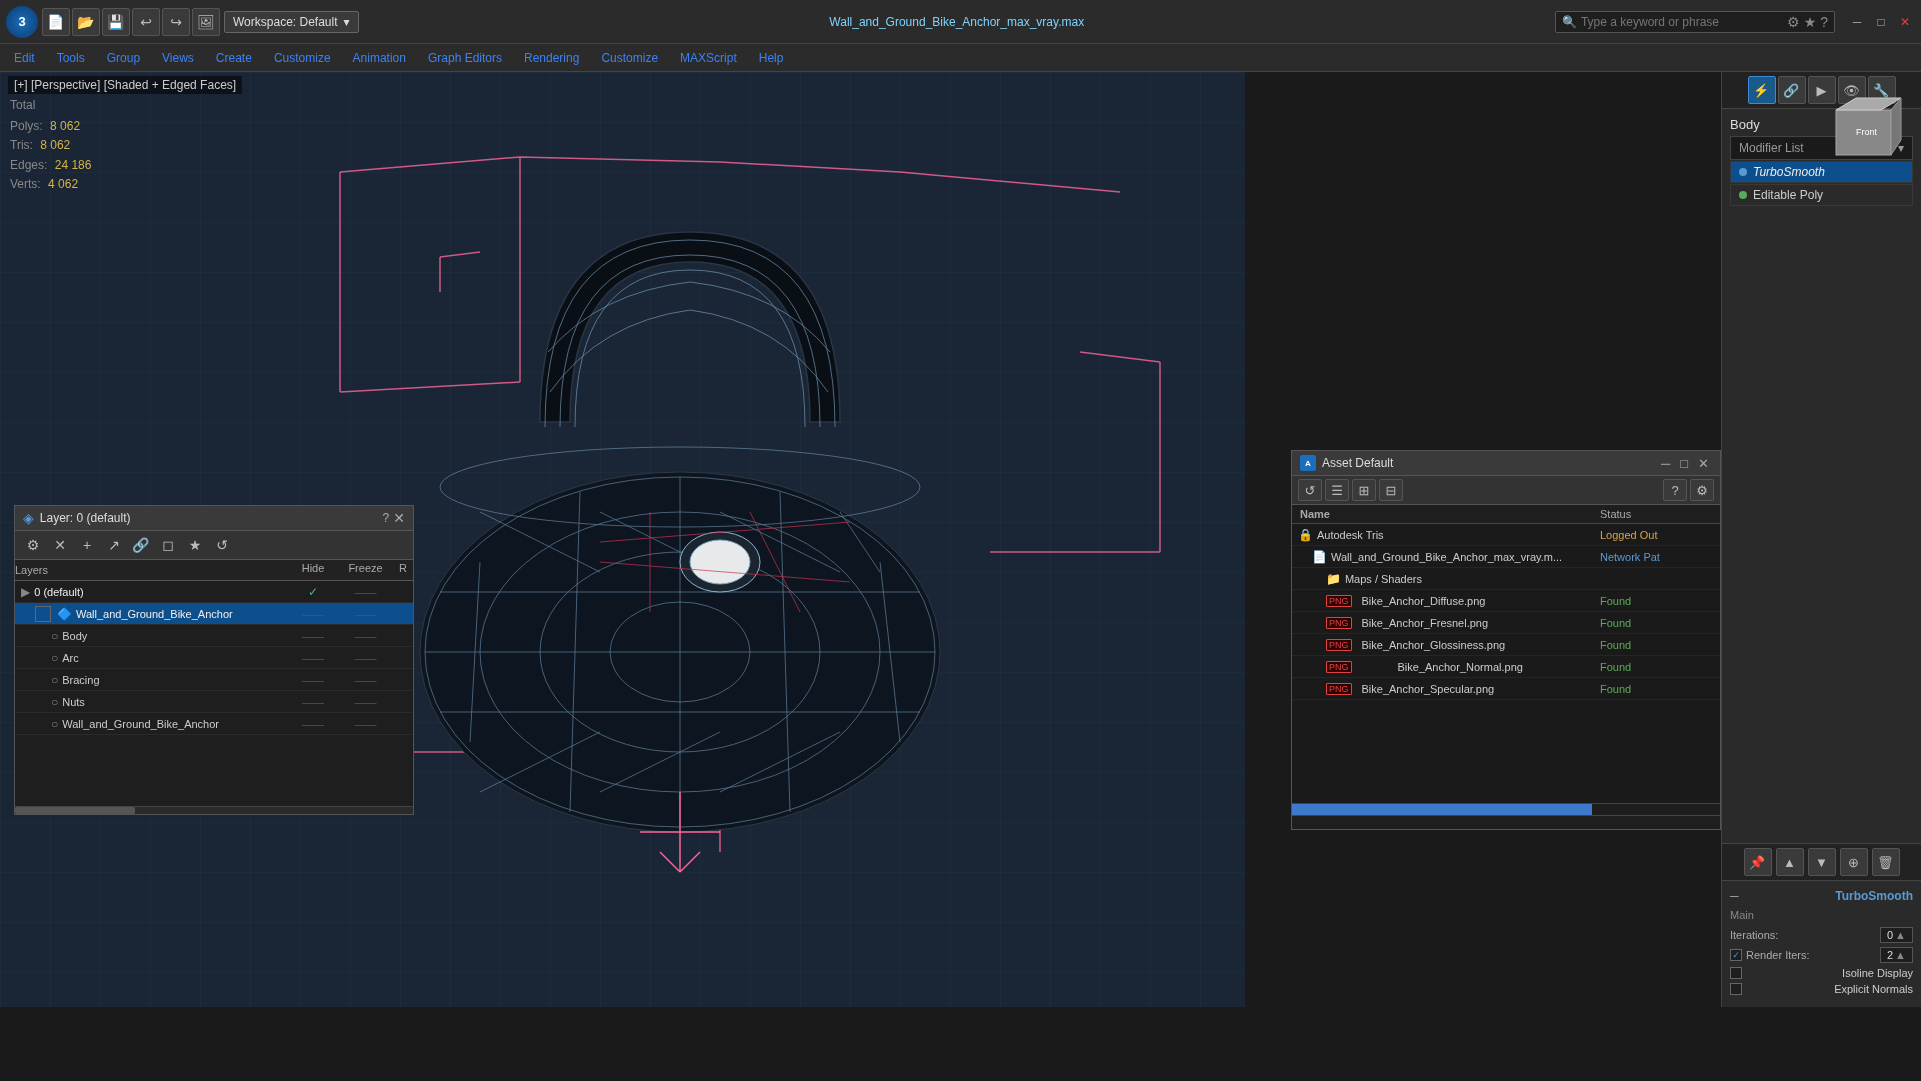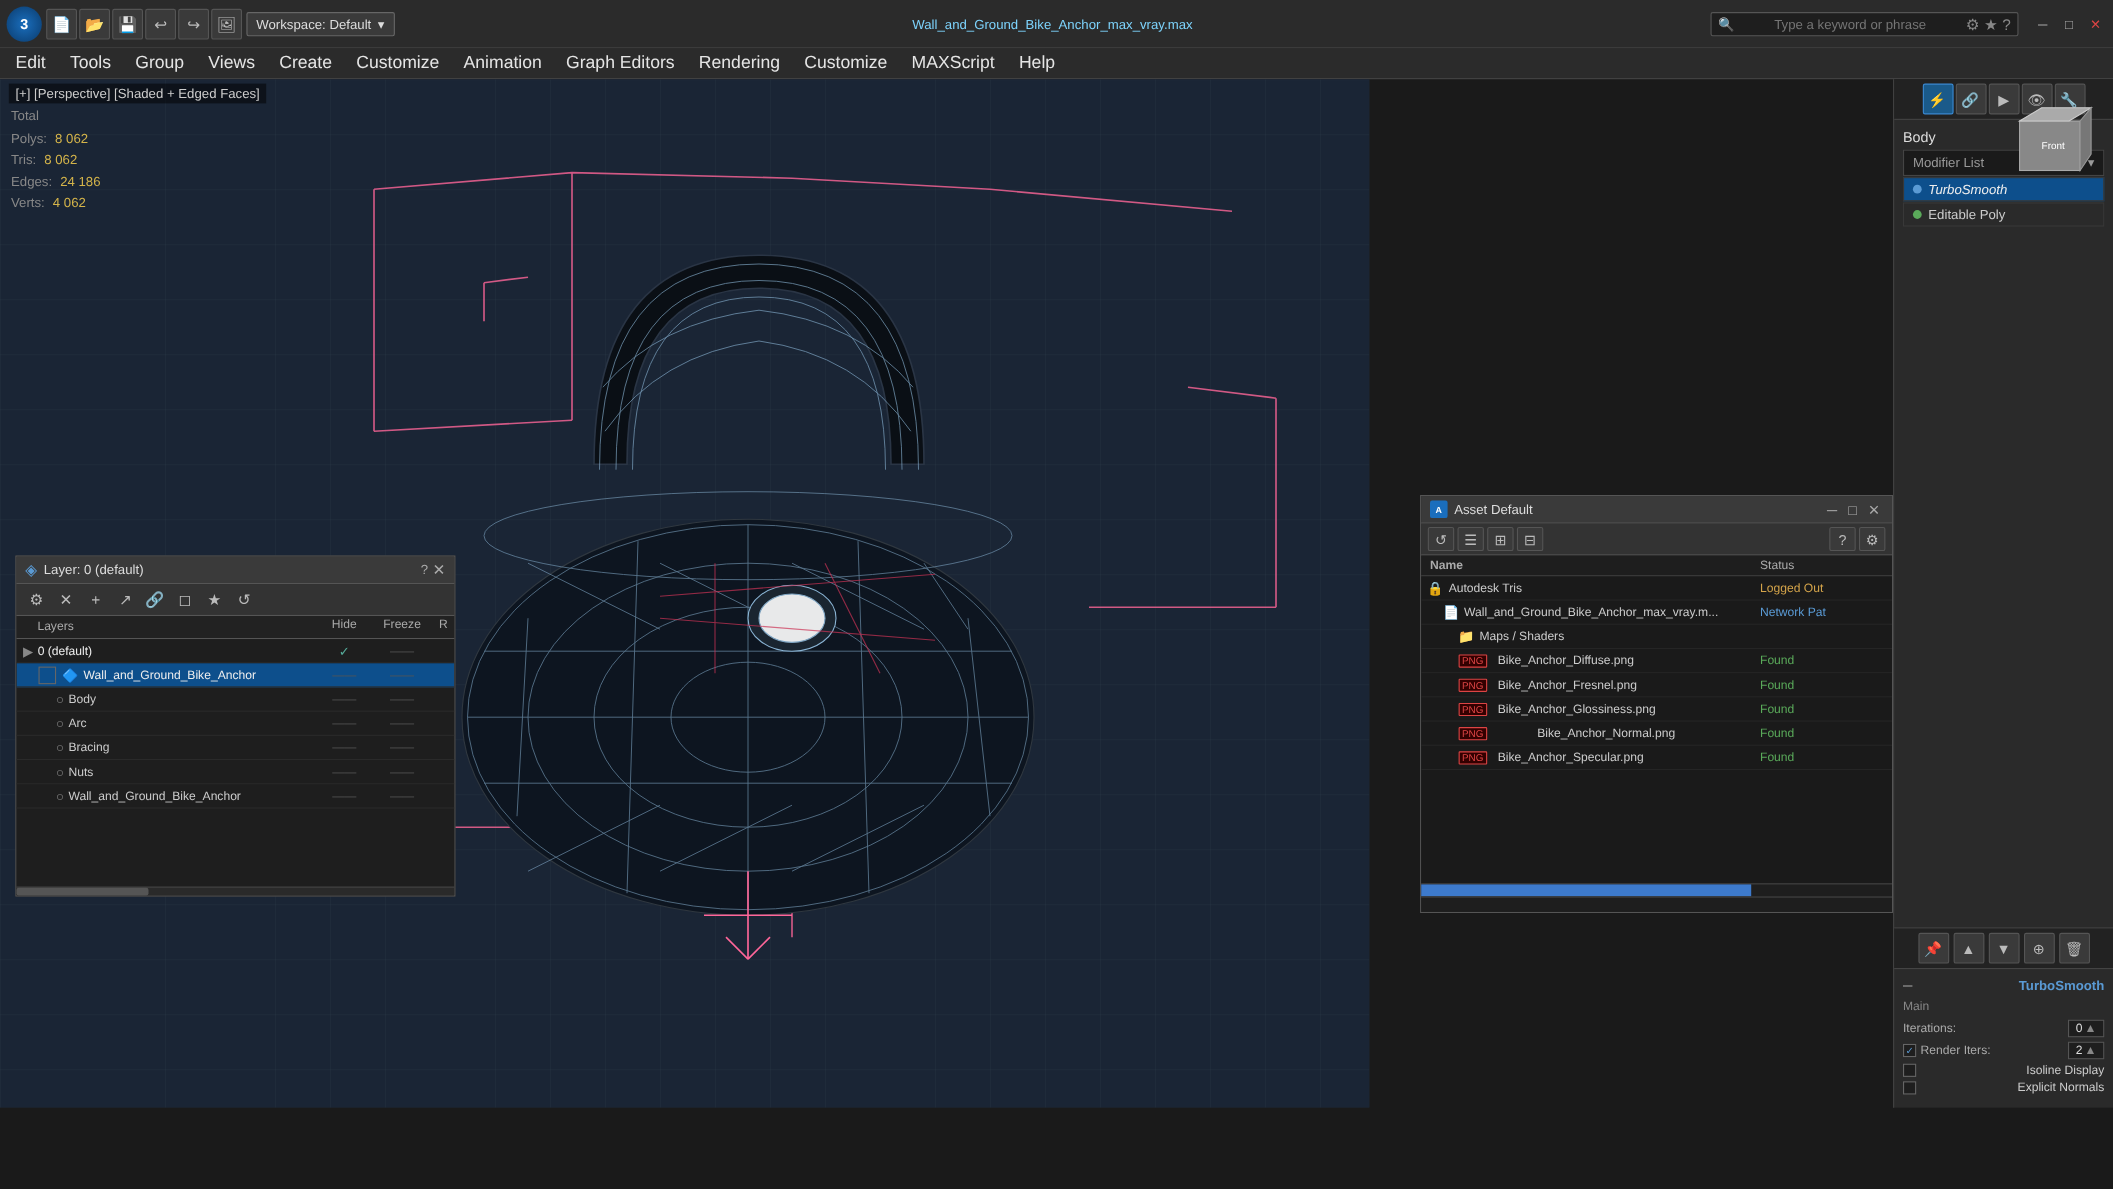--- a/index.html
+++ b/index.html
@@ -69,21 +69,20 @@
       gap: 4px;
       width: 280px;
     }
     #search-bar input {
       background: transparent;
       border: none;
       outline: none;
       color: #999;
       font-size: 12px;
       width: 220px;
-      text-align: center;
     }
     .search-icons { display: flex; gap: 4px; color: #888; font-size: 14px; }
     .window-controls { display: flex; gap: 4px; margin-left: 8px; }
     .win-btn {
       width: 20px; height: 20px;
       display: flex; align-items: center; justify-content: center;
       color: #aaa; font-size: 12px; cursor: pointer;
     }
 
     
@@ -91,23 +90,23 @@
       display: flex;
       align-items: center;
       height: 28px;
       background: #2b2b2b;
       border-bottom: 1px solid #444;
       padding: 0 4px;
       gap: 2px;
     }
     .menu-item {
       padding: 4px 10px;
-      color: #e5e5e5;
+      color: #3b82f6;
       cursor: pointer;
-      font-size: 16px;
+      font-size: 12px;
       border-radius: 2px;
     }
 
     
     #viewport-label {
       position: absolute;
       top: 76px;
       left: 8px;
       color: #ccc;
       font-size: 12px;
@@ -293,21 +292,21 @@
       display: flex; align-items: center; justify-content: center;
       cursor: pointer; color: #bbb; font-size: 14px;
       background: transparent;
     }
     .layer-col-headers {
       display: flex;
       background: #222;
       border-bottom: 1px solid #555;
       padding: 2px 0;
     }
-    .col-name { flex: 1; padding: 2px 19px; color: #aaa; font-size: 11px; }
+    .col-name { flex: 1; padding: 2px 0; color: #aaa; font-size: 11px; }
     .col-hide { width: 50px; text-align: center; color: #aaa; font-size: 11px; }
     .col-freeze { width: 55px; text-align: center; color: #aaa; font-size: 11px; }
     .col-r { width: 20px; text-align: center; color: #aaa; font-size: 11px; }
     #layer-list {
       flex: 1;
       overflow-y: auto;
       background: #1e1e1e;
     }
     .layer-row {
       display: flex;

